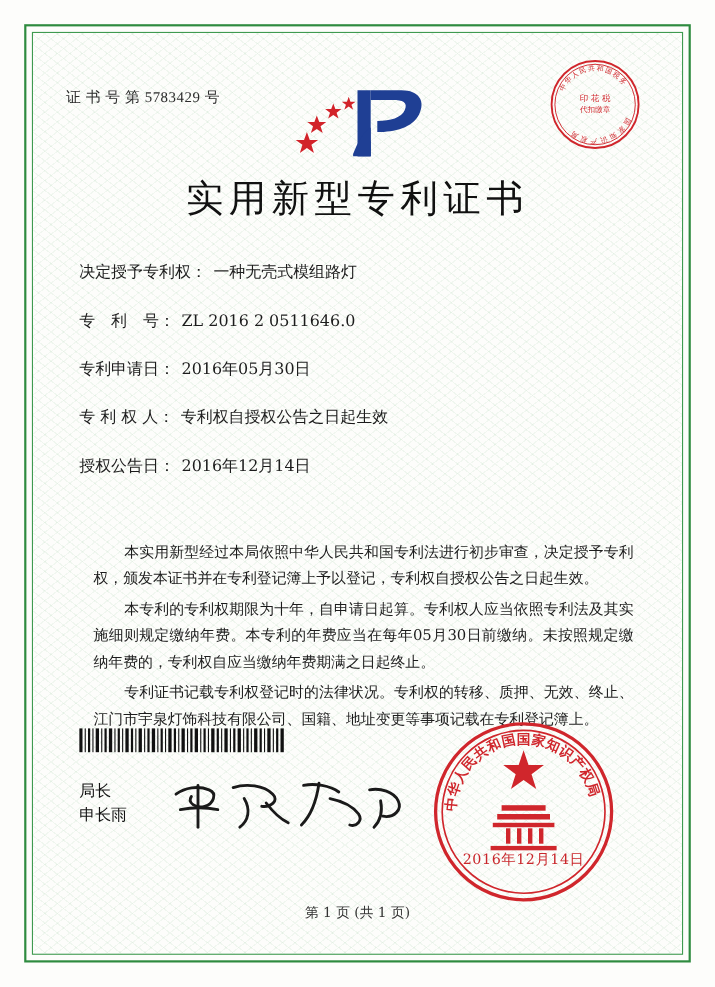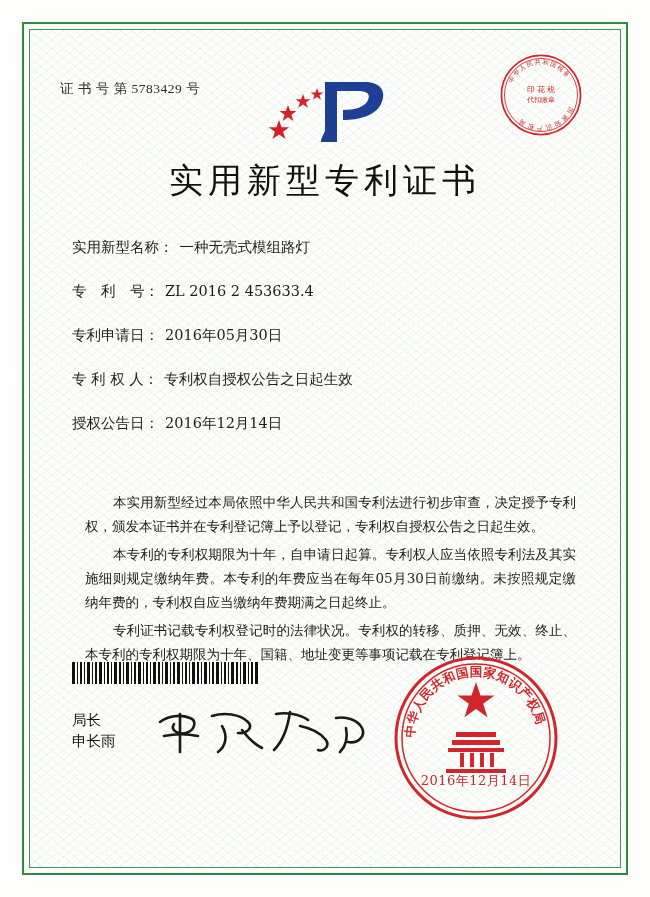--- a/index.html
+++ b/index.html
@@ -258,45 +258,45 @@
         <path d="M82 10 L110 10 C126 10 132 20 126 32 C120 44 104 48 88 48 L88 38 C100 38 110 35 113 28 C116 21 111 19 102 19 L82 19 Z" fill="#1f3f94"></path>
         <path d="M70 70 L82 70 L82 56 C78 61 74 66 70 70 Z" fill="#1f3f94"></path>
         <path d="M66 68 C70 58 74 50 82 44 L82 70 L66 70 Z" fill="#1f3f94"></path>
       </svg>
     </div>
 
     <div class="main-title">实用新型专利证书</div>
 
     <div class="fields">
       <div class="field-row">
-        <span class="field-label">实用新型名称：</span>
+        <span class="field-label">决定授予专利权：</span>
         <span class="field-value">一种无壳式模组路灯</span>
       </div>
       <div class="field-row">
         <span class="field-label">专　利　号：</span>
-        <span class="field-value">ZL 2016 2 453633.4</span>
+        <span class="field-value">ZL 2016 2 0511646.0</span>
       </div>
       <div class="field-row">
         <span class="field-label">专利申请日：</span>
         <span class="field-value">2016年05月30日</span>
       </div>
       <div class="field-row">
         <span class="field-label">专 利 权 人：</span>
         <span class="field-value">专利权自授权公告之日起生效</span>
       </div>
       <div class="field-row">
         <span class="field-label">授权公告日：</span>
         <span class="field-value">2016年12月14日</span>
       </div>
     </div>
 
     <div class="paragraphs">
       <p>本实用新型经过本局依照中华人民共和国专利法进行初步审查，决定授予专利权，颁发本证书并在专利登记簿上予以登记，专利权自授权公告之日起生效。</p>
       <p>本专利的专利权期限为十年，自申请日起算。专利权人应当依照专利法及其实施细则规定缴纳年费。本专利的年费应当在每年05月30日前缴纳。未按照规定缴纳年费的，专利权自应当缴纳年费期满之日起终止。</p>
-      <p>专利证书记载专利权登记时的法律状况。专利权的转移、质押、无效、终止、本专利的专利权期限为十年、国籍、地址变更等事项记载在专利登记簿上。</p>
+      <p>专利证书记载专利权登记时的法律状况。专利权的转移、质押、无效、终止、江门市宇泉灯饰科技有限公司、国籍、地址变更等事项记载在专利登记簿上。</p>
     </div>
 
     <div class="barcode">
       <svg viewBox="0 0 188 22" width="188" height="22" aria-hidden="true">
         <g fill="#111">
           <rect x="0" y="0" width="3" height="22"></rect>
             <rect x="5" y="0" width="1" height="22"></rect>
           <rect x="8" y="0" width="2" height="22"></rect>
             <rect x="12" y="0" width="1" height="22"></rect>
           <rect x="15" y="0" width="3" height="22"></rect>
@@ -402,15 +402,16 @@
           <text x="86" y="86" text-anchor="middle" transform="rotate(24 86 86) translate(0 -62)">知</text>
           <text x="86" y="86" text-anchor="middle" transform="rotate(36 86 86) translate(0 -62)">识</text>
           <text x="86" y="86" text-anchor="middle" transform="rotate(48 86 86) translate(0 -62)">产</text>
           <text x="86" y="86" text-anchor="middle" transform="rotate(60 86 86) translate(0 -62)">权</text>
           <text x="86" y="86" text-anchor="middle" transform="rotate(72 86 86) translate(0 -62)">局</text>
         </g>
       </svg>
     </div>
     <div class="seal-date">2016年12月14日</div>
 
+    <div class="footer">第 1 页 (共 1 页)</div>
 
   </div>
 </div>
 
 </body></html>

